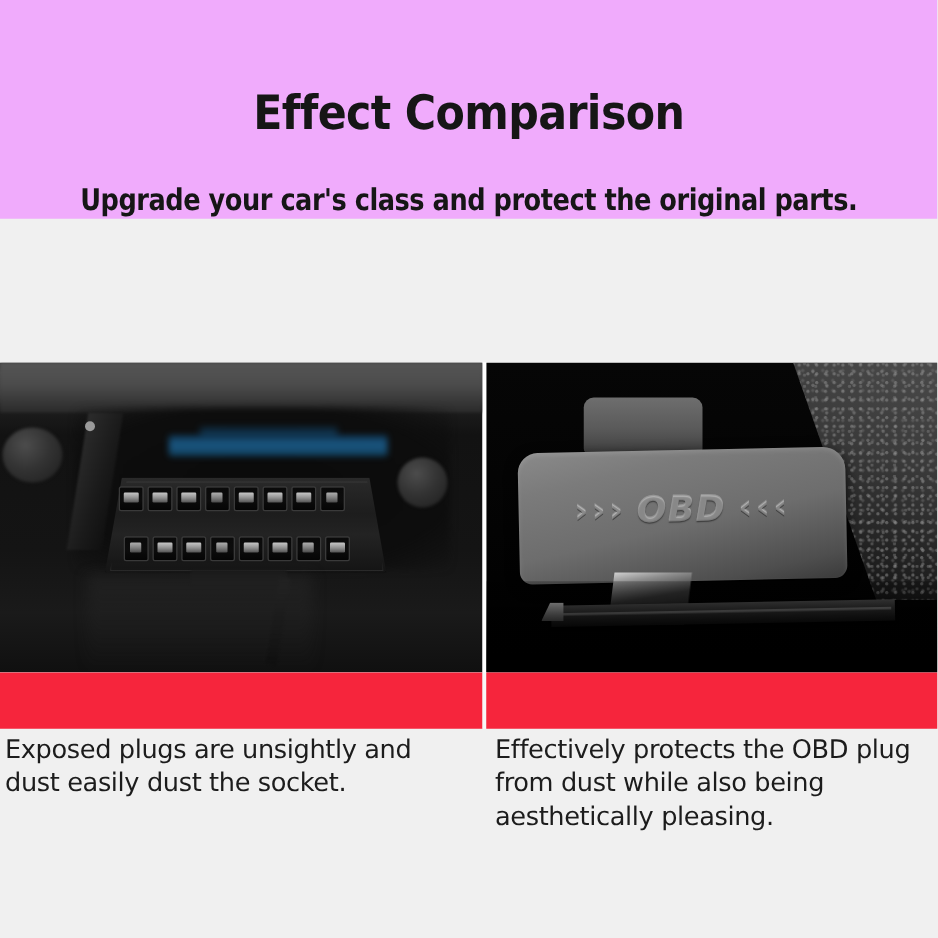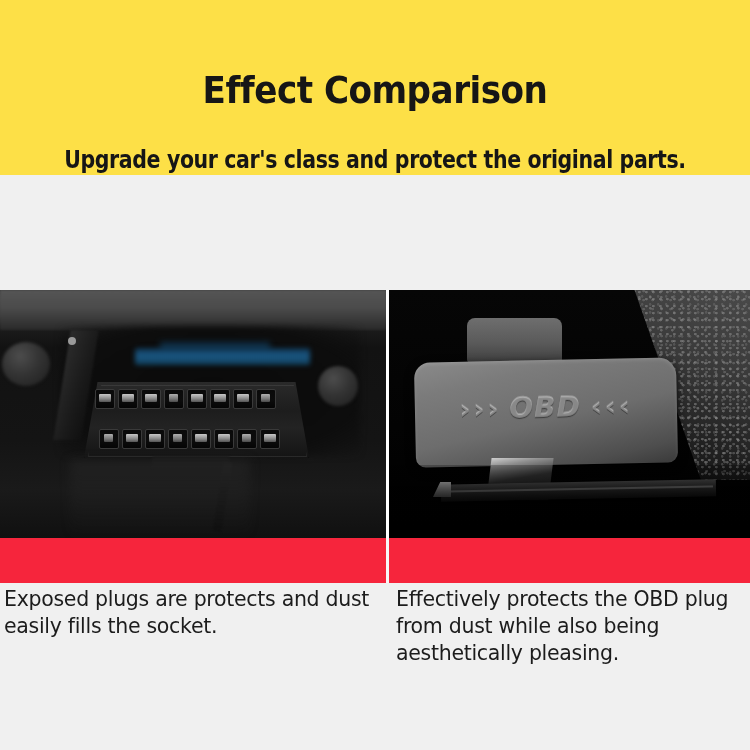--- a/index.html
+++ b/index.html
@@ -11,21 +11,21 @@
     height: 750px;
     background: #f0f0f0;
     font-family: "Liberation Sans", sans-serif;
     overflow: hidden;
     position: relative;
   }
 
   
   .header {
     width: 750px;
-    background: #fde047;
+    background: #f0abfc;
     text-align: center;
     box-sizing: border-box;
   }
   .page-title {
     margin: 0;
     padding-top: 68px;
     font-size: 38px;
     line-height: 44px;
     font-weight: 700;
     letter-spacing: -0.5px;
@@ -423,15 +423,15 @@
   </div>
 </div>
 
 <div class="red-bar-wrap">
   <div class="red-bar red-left"></div>
   <div class="red-gap"></div>
   <div class="red-bar red-right"></div>
 </div>
 
 <div class="captions">
-  <div class="caption caption-left">Exposed plugs are protects and dust easily fills the socket.</div>
+  <div class="caption caption-left">Exposed plugs are unsightly and dust easily dust the socket.</div>
   <div class="caption caption-right">Effectively protects the OBD plug from dust while also being aesthetically pleasing.</div>
 </div>
 
 </body></html>

